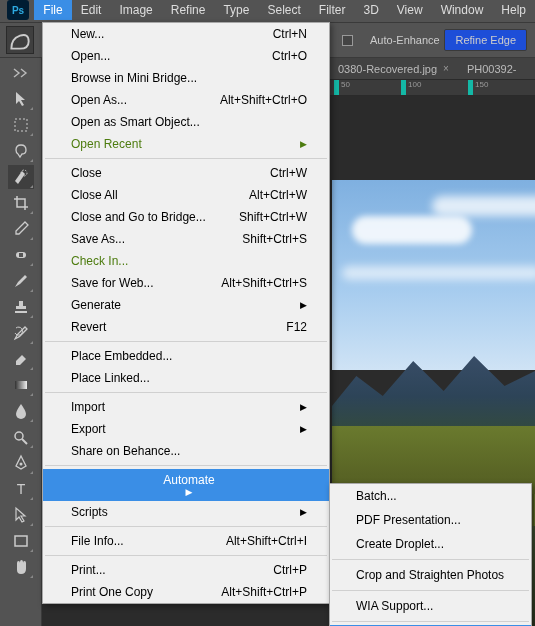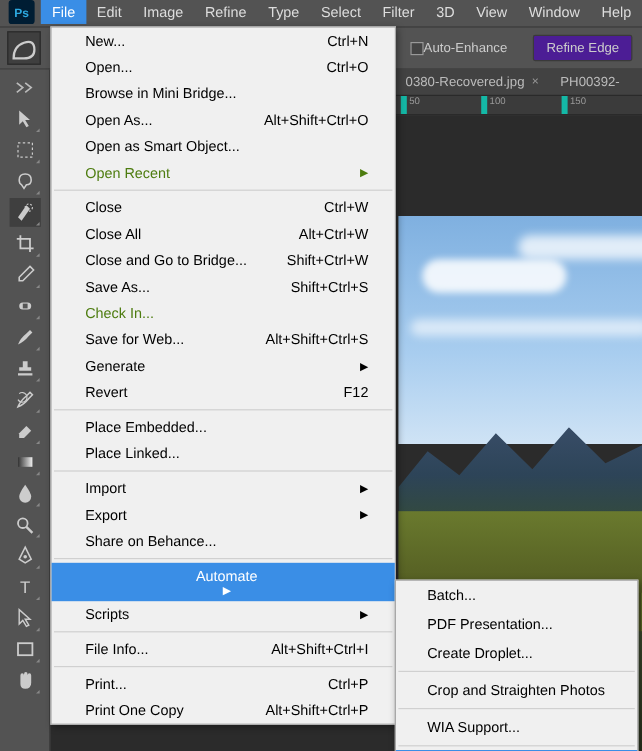--- a/index.html
+++ b/index.html
@@ -9,23 +9,23 @@
   
   .menubar { display: flex; align-items: flex-start; height: 22px; background: #535353; color: #ddd; font-size: 12px; }
   .ps-logo { width: 30px; height: 20px; margin: 0 4px 0 6px; display: flex; align-items: center; justify-content: center; }
   .ps-logo svg { width: 22px; height: 20px; }
   .mb-item { padding: 3px 9px; cursor: default; }
   .mb-item.active { background: #3a8ee6; color: #fff; }
 
   
   .optbar { display: flex; align-items: center; height: 36px; background: #535353; border-top: 1px solid #3a3a3a; border-bottom: 1px solid #3a3a3a; padding-left: 6px; color: #ccc; font-size: 11px; gap: 8px; position: relative; }
   .opt-tool { width: 28px; height: 28px; background: #3f3f3f; border: 1px solid #2a2a2a; display: flex; align-items: center; justify-content: center; }
-  .opt-chk { display: flex; align-items: center; gap: 0; margin-left: 300px; }
+  .opt-chk { display: flex; align-items: center; gap: 17px; margin-left: 300px; }
   .checkbox { width: 11px; height: 11px; border: 1px solid #999; background: #444; }
-  .refine-btn { position: absolute; right: 8px; top: 6px; height: 22px; background: #4c1d95; border: 1px solid #3a3a3a; color: #ccc; font-size: 11px; padding: 0 10px; border-radius: 2px; }
+  .refine-btn { position: absolute; right: 8px; top: 6px; height: 22px; background: #1d4ed8; border: 1px solid #3a3a3a; color: #ccc; font-size: 11px; padding: 0 10px; border-radius: 2px; }
 
   
   .tabstrip { height: 22px; background: #424242; display: flex; align-items: center; padding-left: 330px; font-size: 11px; color: #bbb; gap: 2px; border-bottom: 1px solid #2a2a2a; }
   .tab { padding: 3px 8px; display: flex; align-items: center; gap: 6px; }
   .tab .x { font-size: 10px; color: #999; }
 
   
   .ruler { height: 16px; background: #3b3b3b; border-bottom: 1px solid #2a2a2a; margin-left: 44px; position: relative; overflow: hidden; }
   .ruler .ticks { position: absolute; left: 290px; right: 0; top: 0; bottom: 0; display: flex; }
   .ruler .tick { flex: 1; border-left: 5px solid #14b8a6; font-size: 8px; color: #999; padding-left: 2px; }

